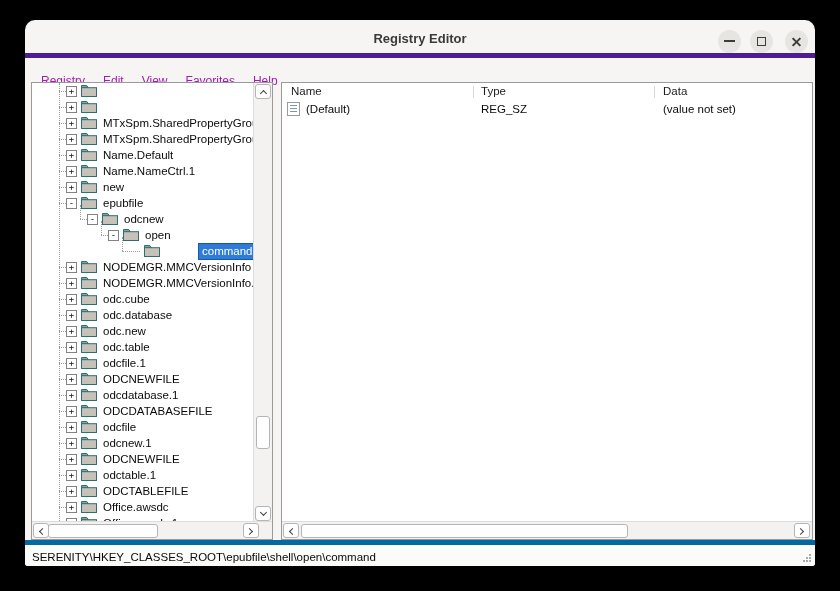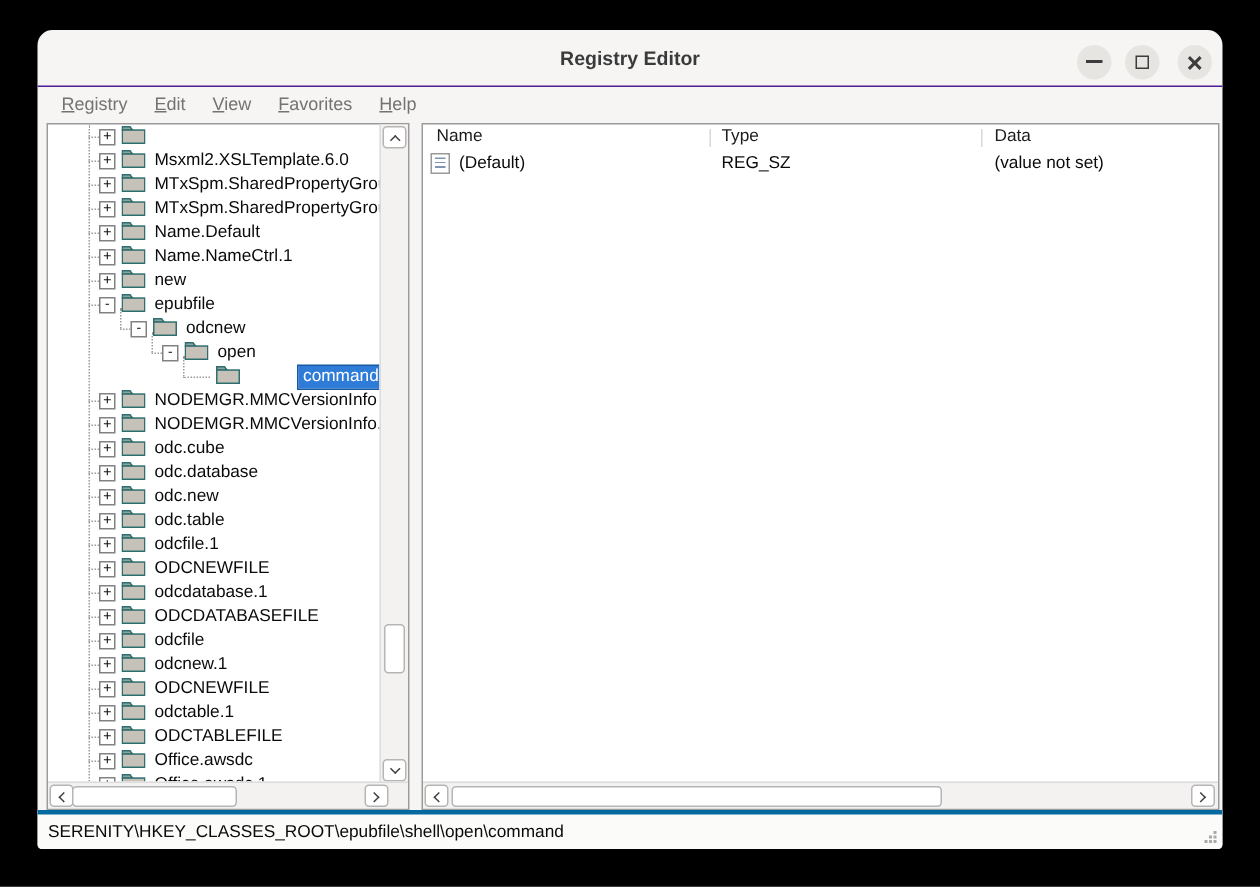--- a/index.html
+++ b/index.html
@@ -1,32 +1,32 @@
 <!DOCTYPE html>
 <html style="--selbg: #2e7cd8; --selbd: #1659a2;"><head>
 <meta charset="utf-8">
 <style>
   * { margin:0; padding:0; box-sizing:border-box; }
   html,body { width:840px; height:591px; background:#000; font-family:"Liberation Sans",sans-serif; overflow:hidden; }
   .window { position:absolute; left:25px; top:20px; width:790px; height:546px;
             background:#f6f5f4; border-radius:10px 10px 3px 3px; overflow:hidden; }
 
   
-  .titlebar { position:relative; height:38px; border-bottom:1px solid #4c1d95; }
+  .titlebar { position:relative; height:38px; border-bottom:5px solid #4c1d95; }
   .title { text-align:center; line-height:38px; font-size:13px; font-weight:bold; color:#3a3a3a; }
   .winbtn { position:absolute; top:10px; width:23px; height:23px; border-radius:50%;
             background:#e7e5e2; cursor:default; }
   .winbtn .bar { position:absolute; left:6px; top:10px; width:11px; height:2px; background:#3c3c3c; }
   .winbtn .box { position:absolute; left:7px; top:7px; width:9px; height:9px; border:1.5px solid #3c3c3c; background:transparent; }
   .x1,.x2 { position:absolute; left:6px; top:10.5px; width:11px; height:2px; background:#3c3c3c; }
   .x1 { transform:rotate(45deg);} .x2 { transform:rotate(-45deg);}
 
   
   .menubar { height:23px; display:flex; padding-left:7px; }
-  .menu-item { font-size:12px; line-height:22px; color:#737373; padding:0 9px; }
+  .menu-item { font-size:12px; line-height:22px; color:#a21caf; padding:0 9px;margin-top:12px; }
   .menu-item u { text-decoration:underline; }
 
   
   .panel { position:absolute; top:62px; height:458px; background:#fff; border:1px solid #9a9a9a; }
   .left-panel  { left:6px;   width:242px; }
   .right-panel { left:256px; width:532px; }
   .splitter { position:absolute; left:248px; top:62px; width:8px; height:458px; }
 
   
   .tree { position:absolute; left:0; top:0; right:19px; height:438px; overflow:hidden; }
@@ -64,21 +64,21 @@
   .hsep { position:absolute; top:3px; width:0; height:12px; border-left:1px solid #d8d8d8; }
   .lrow { position:absolute; top:19px; left:0; right:0; height:16px; }
   .lcell { position:absolute; font-size:11.5px; color:#0a0a0a; top:1px; }
   .sv-icon { position:absolute; left:5px; top:0; width:13px; height:14px;
              background:#fff; border:1px solid #9a9a9a; }
   .sv-icon i { position:absolute; left:2px; right:2px; top:2px; bottom:2px; display:block;
                background:repeating-linear-gradient(to bottom,#7e96b4 0 1px,#fff 1px 3px); }
 
   
   .statusbar { position:absolute; left:0; right:0; top:520px; height:26px;
-               background:#fbfbfa; border-top:3px solid #0369a1; }
+               background:#fbfbfa; border-top:5px solid #0369a1; }
   .status-text { font-size:11.5px; line-height:25px; padding-left:7px; color:#0a0a0a; }
   .grip { position:absolute; right:4px; bottom:4px; width:9px; height:9px; }
   .grip::after { content:""; position:absolute; right:0; bottom:0; width:2px; height:2px;
                  background:#aaa; box-shadow:-3px 0 #aaa,0 -3px #aaa,-6px 0 #aaa,
                  0 -6px #aaa,-3px -3px #aaa; }
 </style>
 </head>
 <body>
 
 <div class="window">
@@ -117,21 +117,20 @@
               <path d="M0.5 1.5 h5.2 l1.8 2.4 h-7 Z" fill="#8aa3a1" stroke="#2e6e6e"></path>
               <rect x="0.5" y="3.7" width="15" height="8.8" fill="#c6c2ba" stroke="#2e6e6e"></rect>
             </svg></span>
         </div>
         <div class="trow" style="--p: 34px; padding-left: 34px;">
           <div class="expander">+</div>
           <span class="ficon"><svg width="16" height="13">
               <path d="M0.5 1.5 h5.2 l1.8 2.4 h-7 Z" fill="#8aa3a1" stroke="#2e6e6e"></path>
               <rect x="0.5" y="3.7" width="15" height="8.8" fill="#c6c2ba" stroke="#2e6e6e"></rect>
             </svg></span>
-          <span class="tlabel">Msxml2.XSLTemplate.6.0</span>
         </div>
         <div class="trow" style="--p: 34px; padding-left: 34px;">
           <div class="expander">+</div>
           <span class="ficon"><svg width="16" height="13">
               <path d="M0.5 1.5 h5.2 l1.8 2.4 h-7 Z" fill="#8aa3a1" stroke="#2e6e6e"></path>
               <rect x="0.5" y="3.7" width="15" height="8.8" fill="#c6c2ba" stroke="#2e6e6e"></rect>
             </svg></span>
           <span class="tlabel">MTxSpm.SharedPropertyGroupManager</span>
         </div>
         <div class="trow" style="--p: 34px; padding-left: 34px;">

